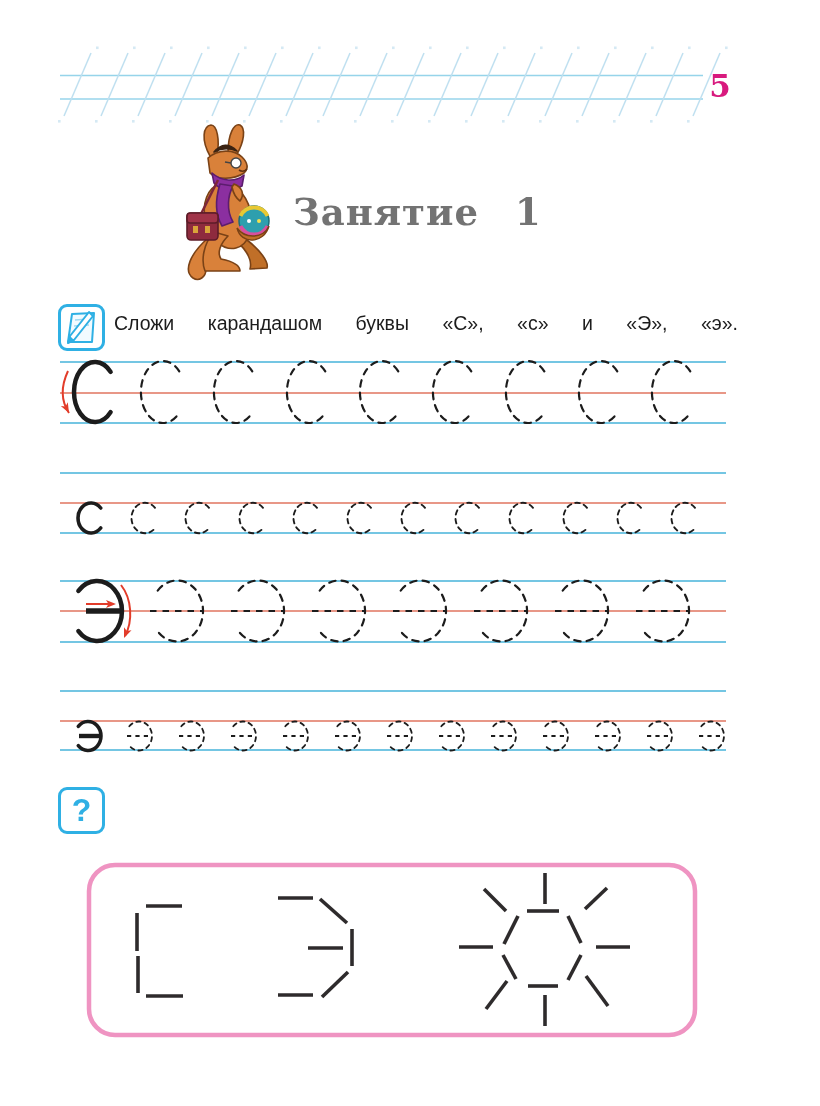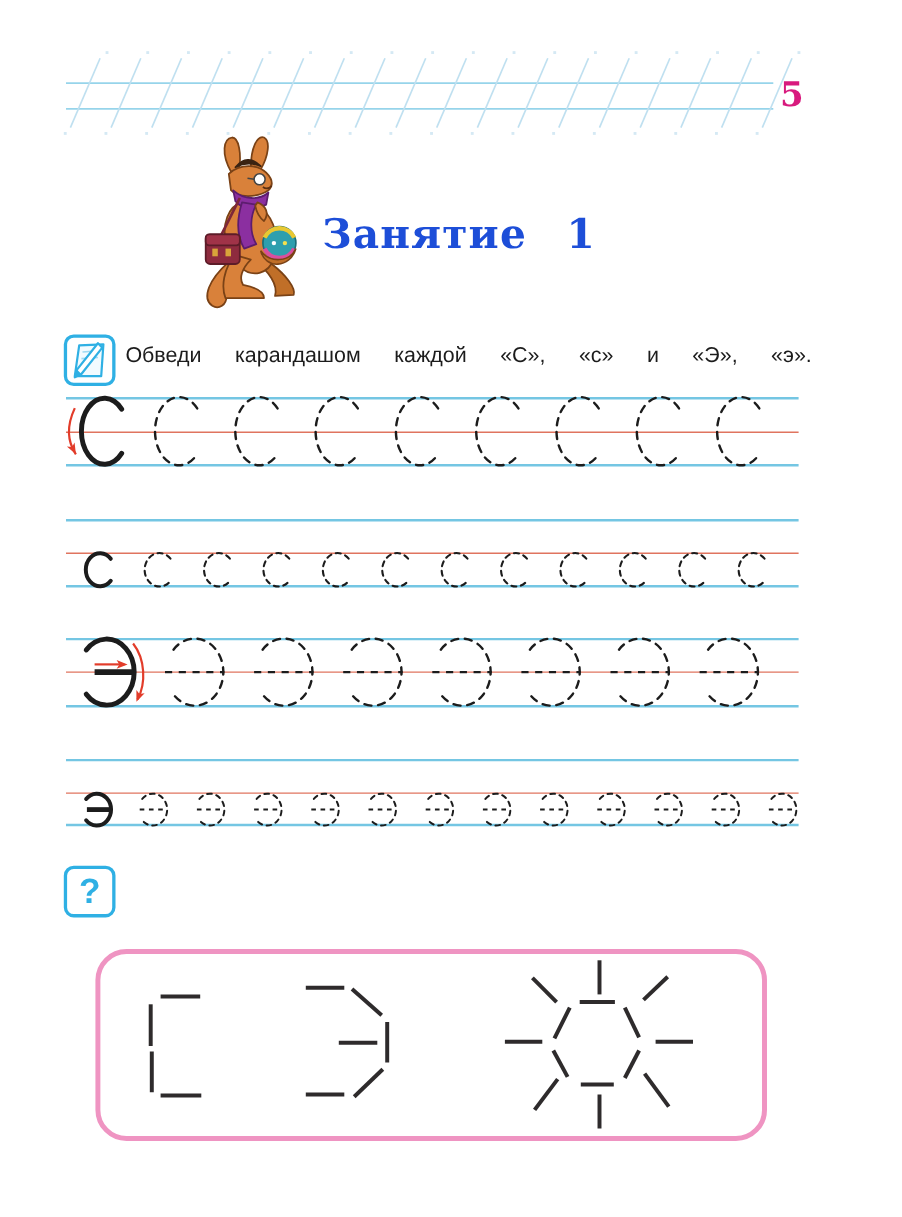--- a/index.html
+++ b/index.html
@@ -342,32 +342,32 @@
       <circle cx="79" cy="99" r="2" fill="#fff"></circle>
         <circle cx="89" cy="99" r="2" fill="#f3e04e"></circle>
       <path d="M67 106 C 75 117, 93 117, 99 104 C 94 122, 71 123, 67 106 Z" fill="#c06f28" stroke="#7a4216" stroke-width="1.4"></path>
     </g>
     <g>
       <circle cx="66" cy="41" r="5" fill="#ffffff" stroke="#444" stroke-width="1.4"></circle>
       <line x1="55" y1="40" x2="61" y2="41" stroke="#444" stroke-width="1.4"></line>
     </g>
   </svg>
 
-  <h1 class="lesson-title" style="color: #1d4ed8;">
+  <h1 class="lesson-title" style="color: #737373;">
     <span>Занятие</span><span class="num">1</span>
   </h1>
 
   <div class="icon-box" id="pencil-box" style="border-color: rgb(47, 176, 228);">
     <svg width="41" height="41" viewBox="0 0 41 41">
       <path d="M7 35 L11 7 L33 6 L31 35 Z" fill="#f2fbff" stroke="#2fb0e4" stroke-width="2" stroke-linejoin="round"></path>
       <line x1="14" y1="13" x2="28" y2="12" stroke="#9fd9f2" stroke-width="1.5"></line>
       <line x1="13" y1="19" x2="28" y2="18" stroke="#9fd9f2" stroke-width="1.5"></line>
       <polygon points="28,5 32,9 13,33 7,36 9,29" fill="#ffffff" stroke="#2fb0e4" stroke-width="2" stroke-linejoin="round"></polygon>
       <polygon points="7,36 9,29 13,33" fill="#2fb0e4"></polygon>
     </svg>
   </div>
-  <p class="instr" id="instr1">Обведи карандашом каждой «С», «с» и «Э», «э».</p>
+  <p class="instr" id="instr1">Сложи карандашом буквы «С», «с» и «Э», «э».</p>
 
   <div class="icon-box" id="question-box" style="border-color: rgb(47, 176, 228);">
     <span class="q" style="color: rgb(47, 176, 228);">?</span>
   </div>
 
 </div>
 
 </body></html>

